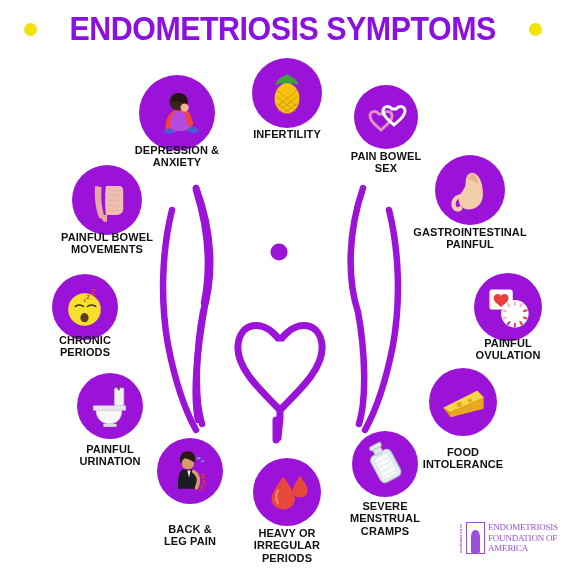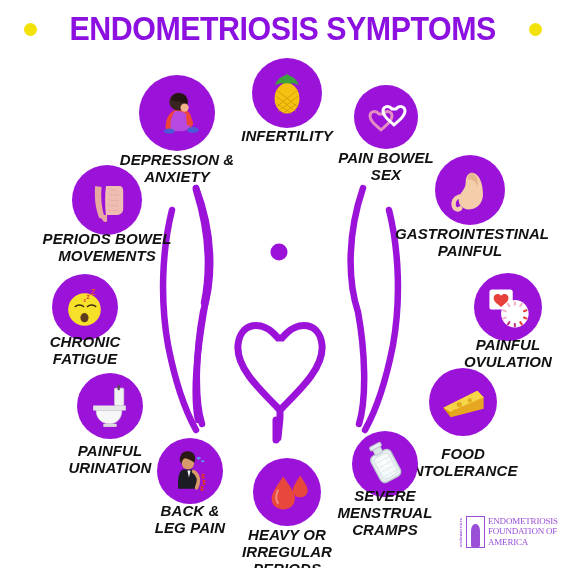--- a/index.html
+++ b/index.html
@@ -35,40 +35,39 @@
   
   .node{position:absolute;width:0;height:0;}
   .bubble{
     position:absolute;border-radius:50%;
     background:#9b12d9;
     display:flex;align-items:center;justify-content:center;
     overflow:hidden;
   }
   .label{
     position:absolute;
-    font-size:15px;font-weight:bold;
+    font-size:11px;font-weight:bold;
     color:#111111;
     text-align:center;
     line-height:1.12;
     letter-spacing:0.1px;
     white-space:pre-line;
     width:150px;
     left:50%;
     transform:translateX(-50%);
-    font-style:italic;
   }
 
   
   .torso{position:absolute;left:0;top:0;pointer-events:none;}
 
   
   .logo{
     position:absolute;left:466px;top:516px;
     width:96px;height:44px;
-    display:flex;align-items:flex-start;gap:3px;
+    display:flex;align-items:center;gap:3px;
   }
   .logo-mark{
     position:relative;width:17px;height:30px;
     border:1.6px solid #9b4fd8;
     display:flex;align-items:flex-end;justify-content:center;
     flex:0 0 auto;
   }
   .logo-fig{
     width:9px;height:23px;background:#9b4fd8;
     border-radius:45% 45% 18% 18%/30% 30% 8% 8%;
@@ -119,21 +118,21 @@
         <path d="M30 78 C28 58,38 44,52 42 C66 40,74 50,74 62 L74 78 Z" fill="#f0433a"></path>
         <path d="M46 46 C58 44,70 52,72 64 C74 74,66 80,56 80 L40 80 C36 72,38 54,46 46Z" fill="#b74ae0"></path>
         <ellipse cx="52" cy="30" rx="16" ry="15" fill="#3a2420"></ellipse>
         <path d="M40 28 C40 18,48 14,56 16 C66 18,68 28,66 36 C62 30,50 30,40 28Z" fill="#241512"></path>
         <circle cx="62" cy="40" r="7" fill="#f2b48a"></circle>
         <path d="M64 52 C72 54,78 62,76 70 L66 70 C66 62,64 56,64 52Z" fill="#f0433a"></path>
         <ellipse cx="76" cy="78" rx="10" ry="5" fill="#4a5bd6"></ellipse>
         <ellipse cx="36" cy="80" rx="9" ry="4.5" fill="#4a5bd6"></ellipse>
           </svg>
         </div>
-        <div class="label" style="top: 39px;">DEPRESSION &amp;
+        <div class="label" style="top: 31px;">DEPRESSION &amp;
 ANXIETY</div>
       </div>
       <div class="node" style="left: 287px; top: 93px;">
         <div class="bubble" style="width: 70px; height: 70px; left: -35px; top: -35px; background: rgb(155, 18, 217);">
           <svg width="54" height="54" viewBox="0 0 100 100">
         <g fill="#3da23d">
           <path d="M50 12 L44 34 L50 32 L56 34 Z"></path>
           <path d="M50 16 C40 18,30 26,28 36 C36 32,44 30,50 32Z"></path>
           <path d="M50 16 C60 18,70 26,72 36 C64 32,56 30,50 32Z"></path>
           <path d="M50 18 C44 24,40 32,42 38 L50 34Z"></path>
@@ -163,21 +162,21 @@
         <div class="bubble" style="width: 70px; height: 70px; left: -35px; top: -35px; background: rgb(155, 18, 217);">
           <svg width="54" height="54" viewBox="0 0 100 100">
         <path d="M28 24 C26 50,30 70,36 84 L46 84 C40 66,38 46,40 26 Z" fill="#e8a9a0"></path>
         <path d="M28 24 L74 24 C78 24,80 28,80 34 L80 66 C80 74,74 78,66 78 L48 78 C46 60,46 40,48 24" fill="#f0bdb4"></path>
         <path d="M40 84 C42 90,46 92,50 90 L50 78 L42 78 Z" fill="#e8a9a0"></path>
         <g stroke="#dfa096" stroke-width="1.3" fill="none" opacity="0.85">
           <path d="M52 28 C58 34,64 30,70 34 M52 38 C60 44,64 38,72 42 M52 48 C60 54,64 48,72 52 M52 58 C60 64,64 58,72 62 M52 68 C58 72,66 68,72 70"></path>
         </g>
           </svg>
         </div>
-        <div class="label" style="top: 31px;">PERIODS BOWEL
+        <div class="label" style="top: 31px;">PAINFUL BOWEL
 MOVEMENTS</div>
       </div>
       <div class="node" style="left: 470px; top: 190px;">
         <div class="bubble" style="width: 70px; height: 70px; left: -35px; top: -35px; background: rgb(155, 18, 217);">
           <svg width="54" height="54" viewBox="0 0 100 100">
         <path d="M54 18 C46 18,42 26,42 36 C42 48,34 52,30 62 C26 74,34 86,48 86 C64 86,74 74,74 58 C74 42,70 32,66 26 C62 20,58 18,54 18 Z" fill="#f4cdab"></path>
         <path d="M54 18 C50 18,46 22,45 30 C56 30,62 36,64 44 C66 34,62 20,54 18Z" fill="#e7b68e"></path>
         <path d="M30 62 C22 64,18 72,20 80 C22 86,28 88,32 84" fill="none" stroke="#f4cdab" stroke-width="8" stroke-linecap="round"></path>
           </svg>
         </div>
@@ -192,21 +191,21 @@
         <path d="M54 48 C58 44,66 44,70 48" fill="none" stroke="#3a2a10" stroke-width="3.2" stroke-linecap="round"></path>
         <ellipse cx="48" cy="70" rx="8" ry="9" fill="#5c3b1e"></ellipse>
         <g fill="#e0453c" font-family="Liberation Sans" font-weight="bold">
           <text x="60" y="26" font-size="17">Z</text>
           <text x="52" y="34" font-size="13">z</text>
           <text x="46" y="40" font-size="10">z</text>
         </g>
           </svg>
         </div>
         <div class="label" style="top: 27px;">CHRONIC
-FATIGUE</div>
+PERIODS</div>
       </div>
       <div class="node" style="left: 508px; top: 307px;">
         <div class="bubble" style="width: 68px; height: 68px; left: -34px; top: -34px; background: rgb(155, 18, 217);">
           <svg width="53" height="53" viewBox="0 0 100 100">
         <rect x="14" y="16" width="44" height="38" rx="5" fill="#ffffff"></rect>
         <path d="M22 42 L22 54 L34 46 Z" fill="#ffffff"></path>
         <path d="M36 28 C32 22,22 24,22 32 C22 40,32 45,36 49 C40 45,50 40,50 32 C50 24,40 22,36 28 Z" fill="#e8413b"></path>
         <circle cx="62" cy="62" r="26" fill="#ffffff"></circle>
         <g>
           <rect x="60" y="38" width="4" height="9" rx="2" fill="#f0b6c8"></rect>
@@ -268,21 +267,21 @@
           <path d="M72 54 l7 2 -5 4 6 2 -8 3 z"></path>
           <path d="M74 66 l7 2 -5 4 6 2 -8 3 z"></path>
           <path d="M70 78 l7 2 -5 4 6 2 -8 3 z"></path>
         </g>
         <g fill="#5aa0e8">
           <ellipse cx="66" cy="24" rx="4" ry="2.4"></ellipse>
           <ellipse cx="74" cy="30" rx="3.4" ry="2"></ellipse>
         </g>
           </svg>
         </div>
-        <div class="label" style="top: 32px;">BACK &amp;
+        <div class="label" style="top: 52px;">BACK &amp;
 LEG PAIN</div>
       </div>
       <div class="node" style="left: 287px; top: 492px;">
         <div class="bubble" style="width: 68px; height: 68px; left: -34px; top: -34px; background: rgb(155, 18, 217);">
           <svg width="53" height="53" viewBox="0 0 100 100">
         <path d="M42 20 C56 40,64 52,64 62 C64 74,54 82,42 82 C30 82,20 74,20 62 C20 52,28 40,42 20 Z" fill="#e8483c"></path>
         <path d="M32 46 C28 54,28 64,32 70" fill="none" stroke="#f4867c" stroke-width="4" stroke-linecap="round"></path>
         <path d="M74 18 C83 32,88 40,88 46 C88 54,82 59,74 59 C66 59,60 54,60 46 C60 40,65 32,74 18 Z" fill="#e8483c"></path>
           </svg>
         </div>
@@ -298,21 +297,21 @@
           <rect x="34" y="30" width="32" height="46" rx="7" fill="#f6fafb" stroke="#cfdade" stroke-width="1.5"></rect>
           <rect x="42" y="10" width="16" height="16" rx="3" fill="#dde7ea" stroke="#b9c6cc" stroke-width="2"></rect>
           <rect x="38" y="6" width="24" height="8" rx="3" fill="#e9eff2" stroke="#b9c6cc" stroke-width="2"></rect>
           <ellipse cx="50" cy="46" rx="5" ry="9" fill="#ffffff" opacity="0.9"></ellipse>
           <g stroke="#d3dfe3" stroke-width="1.2">
             <path d="M36 40 H64 M36 50 H64 M36 60 H64 M36 70 H64"></path>
           </g>
         </g>
           </svg>
         </div>
-        <div class="label" style="top: 24px;">SEVERE
+        <div class="label" style="top: 36px;">SEVERE
 MENSTRUAL
 CRAMPS</div>
       </div>
     </div>
 
   <div class="logo">
     <div class="logo-mark">
       <span class="logo-vert">endowarriors</span>
       <span class="logo-fig"></span>
     </div>

